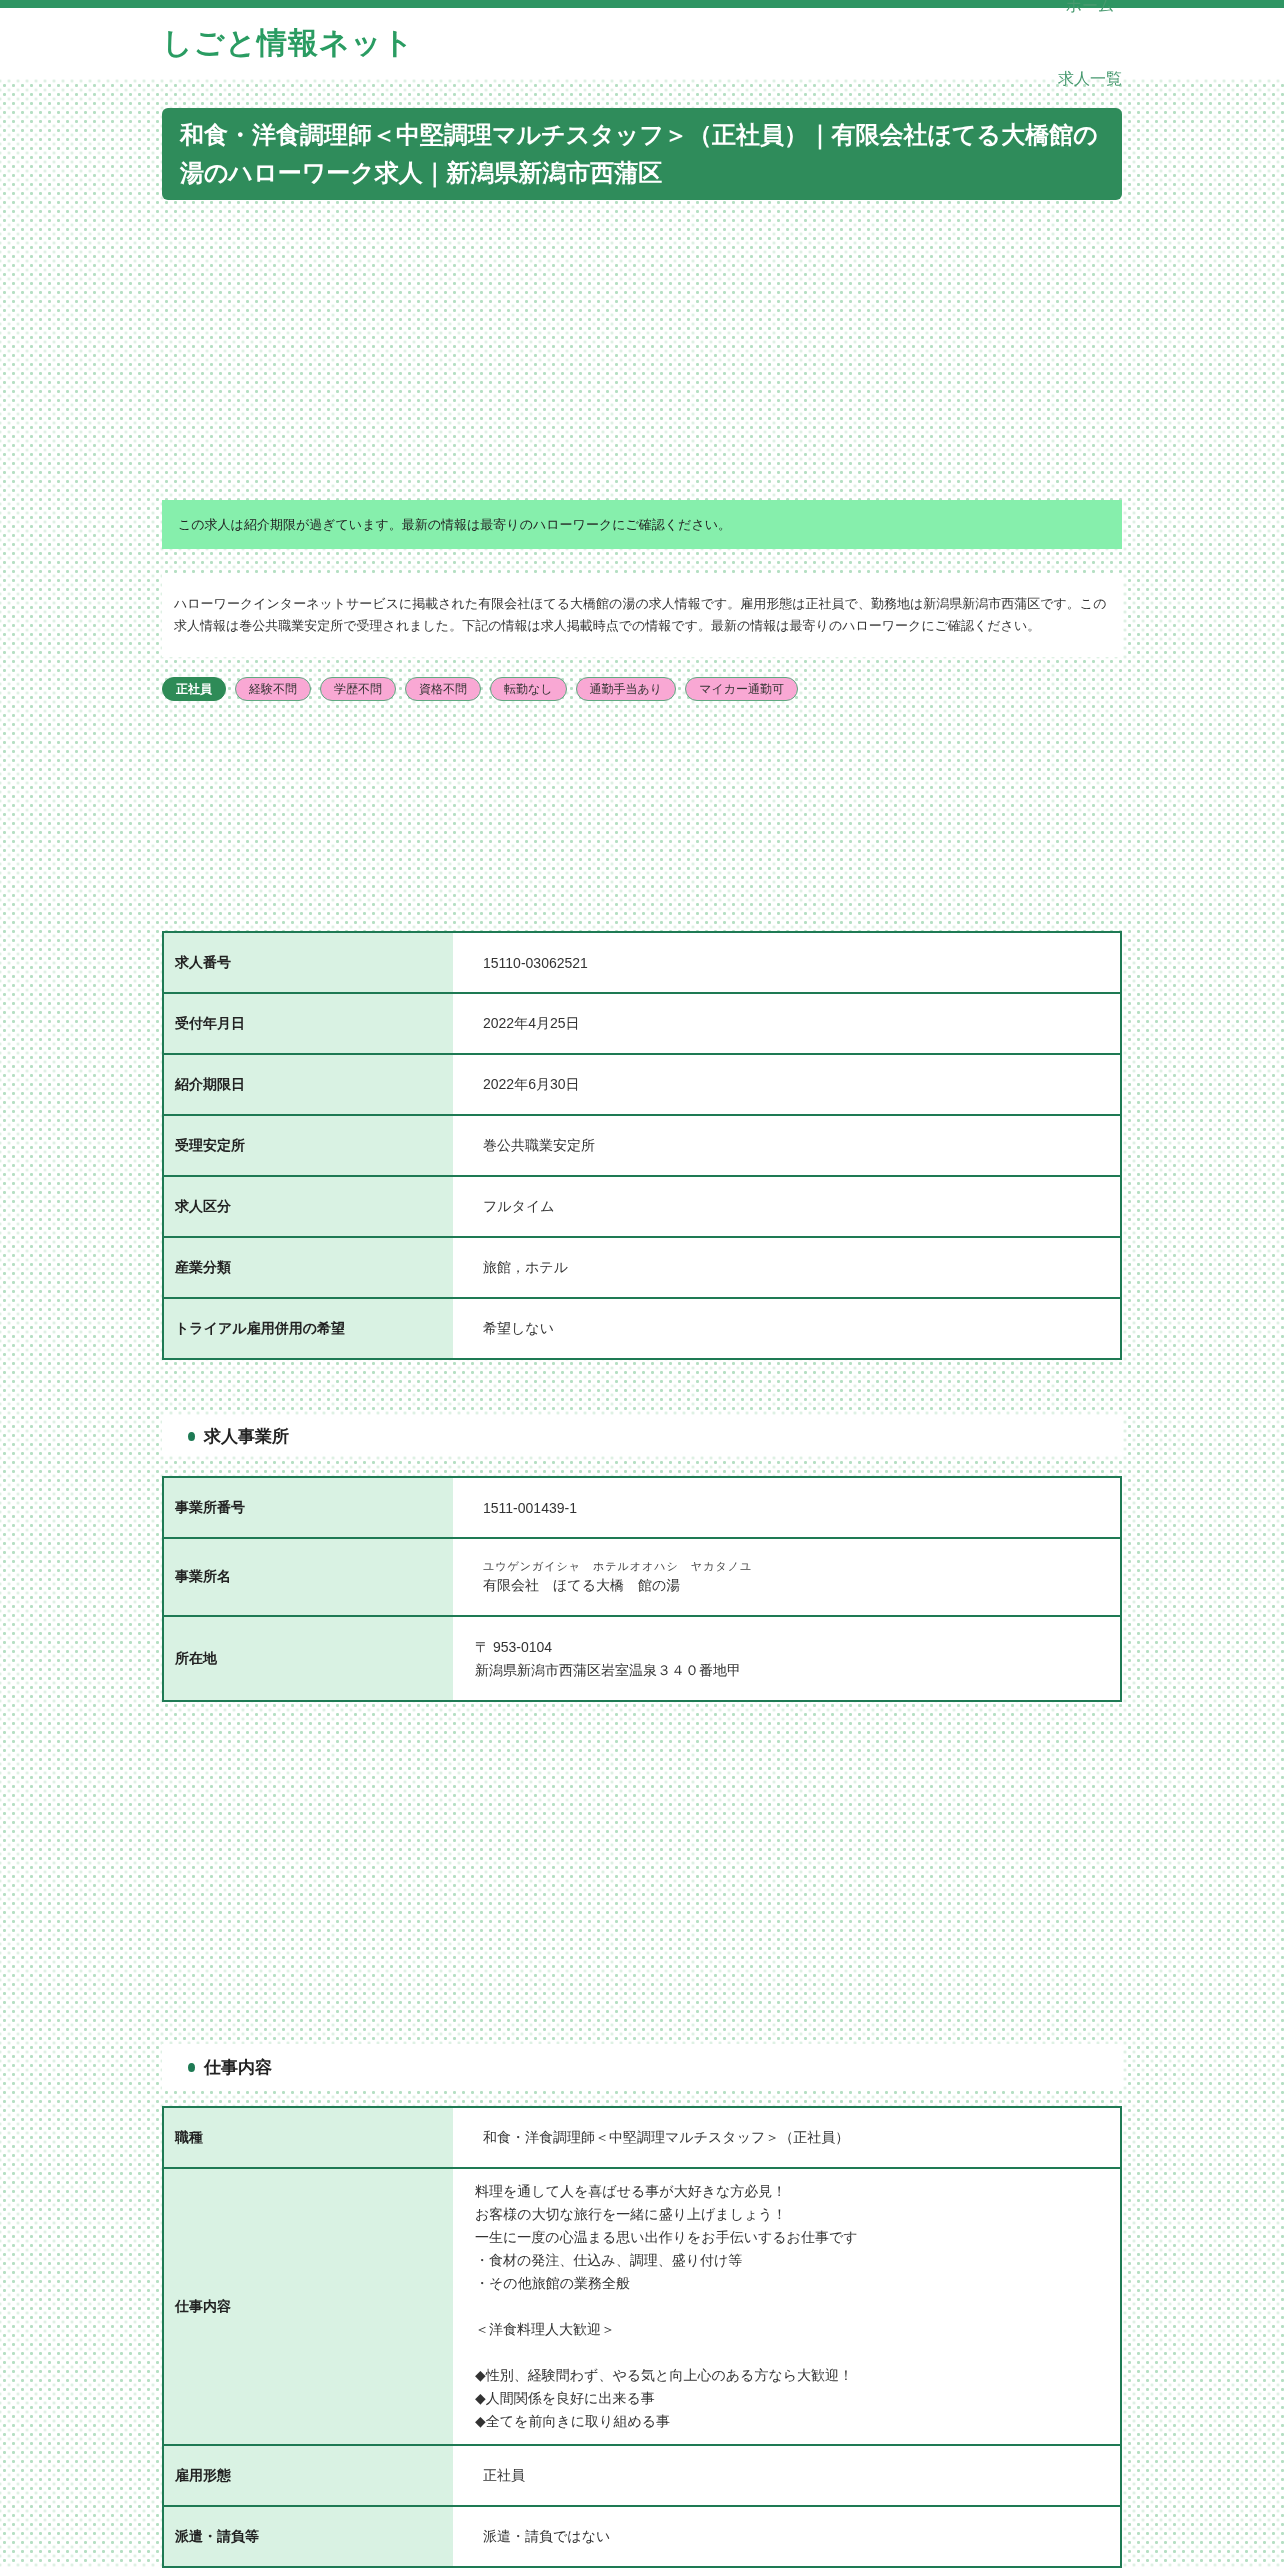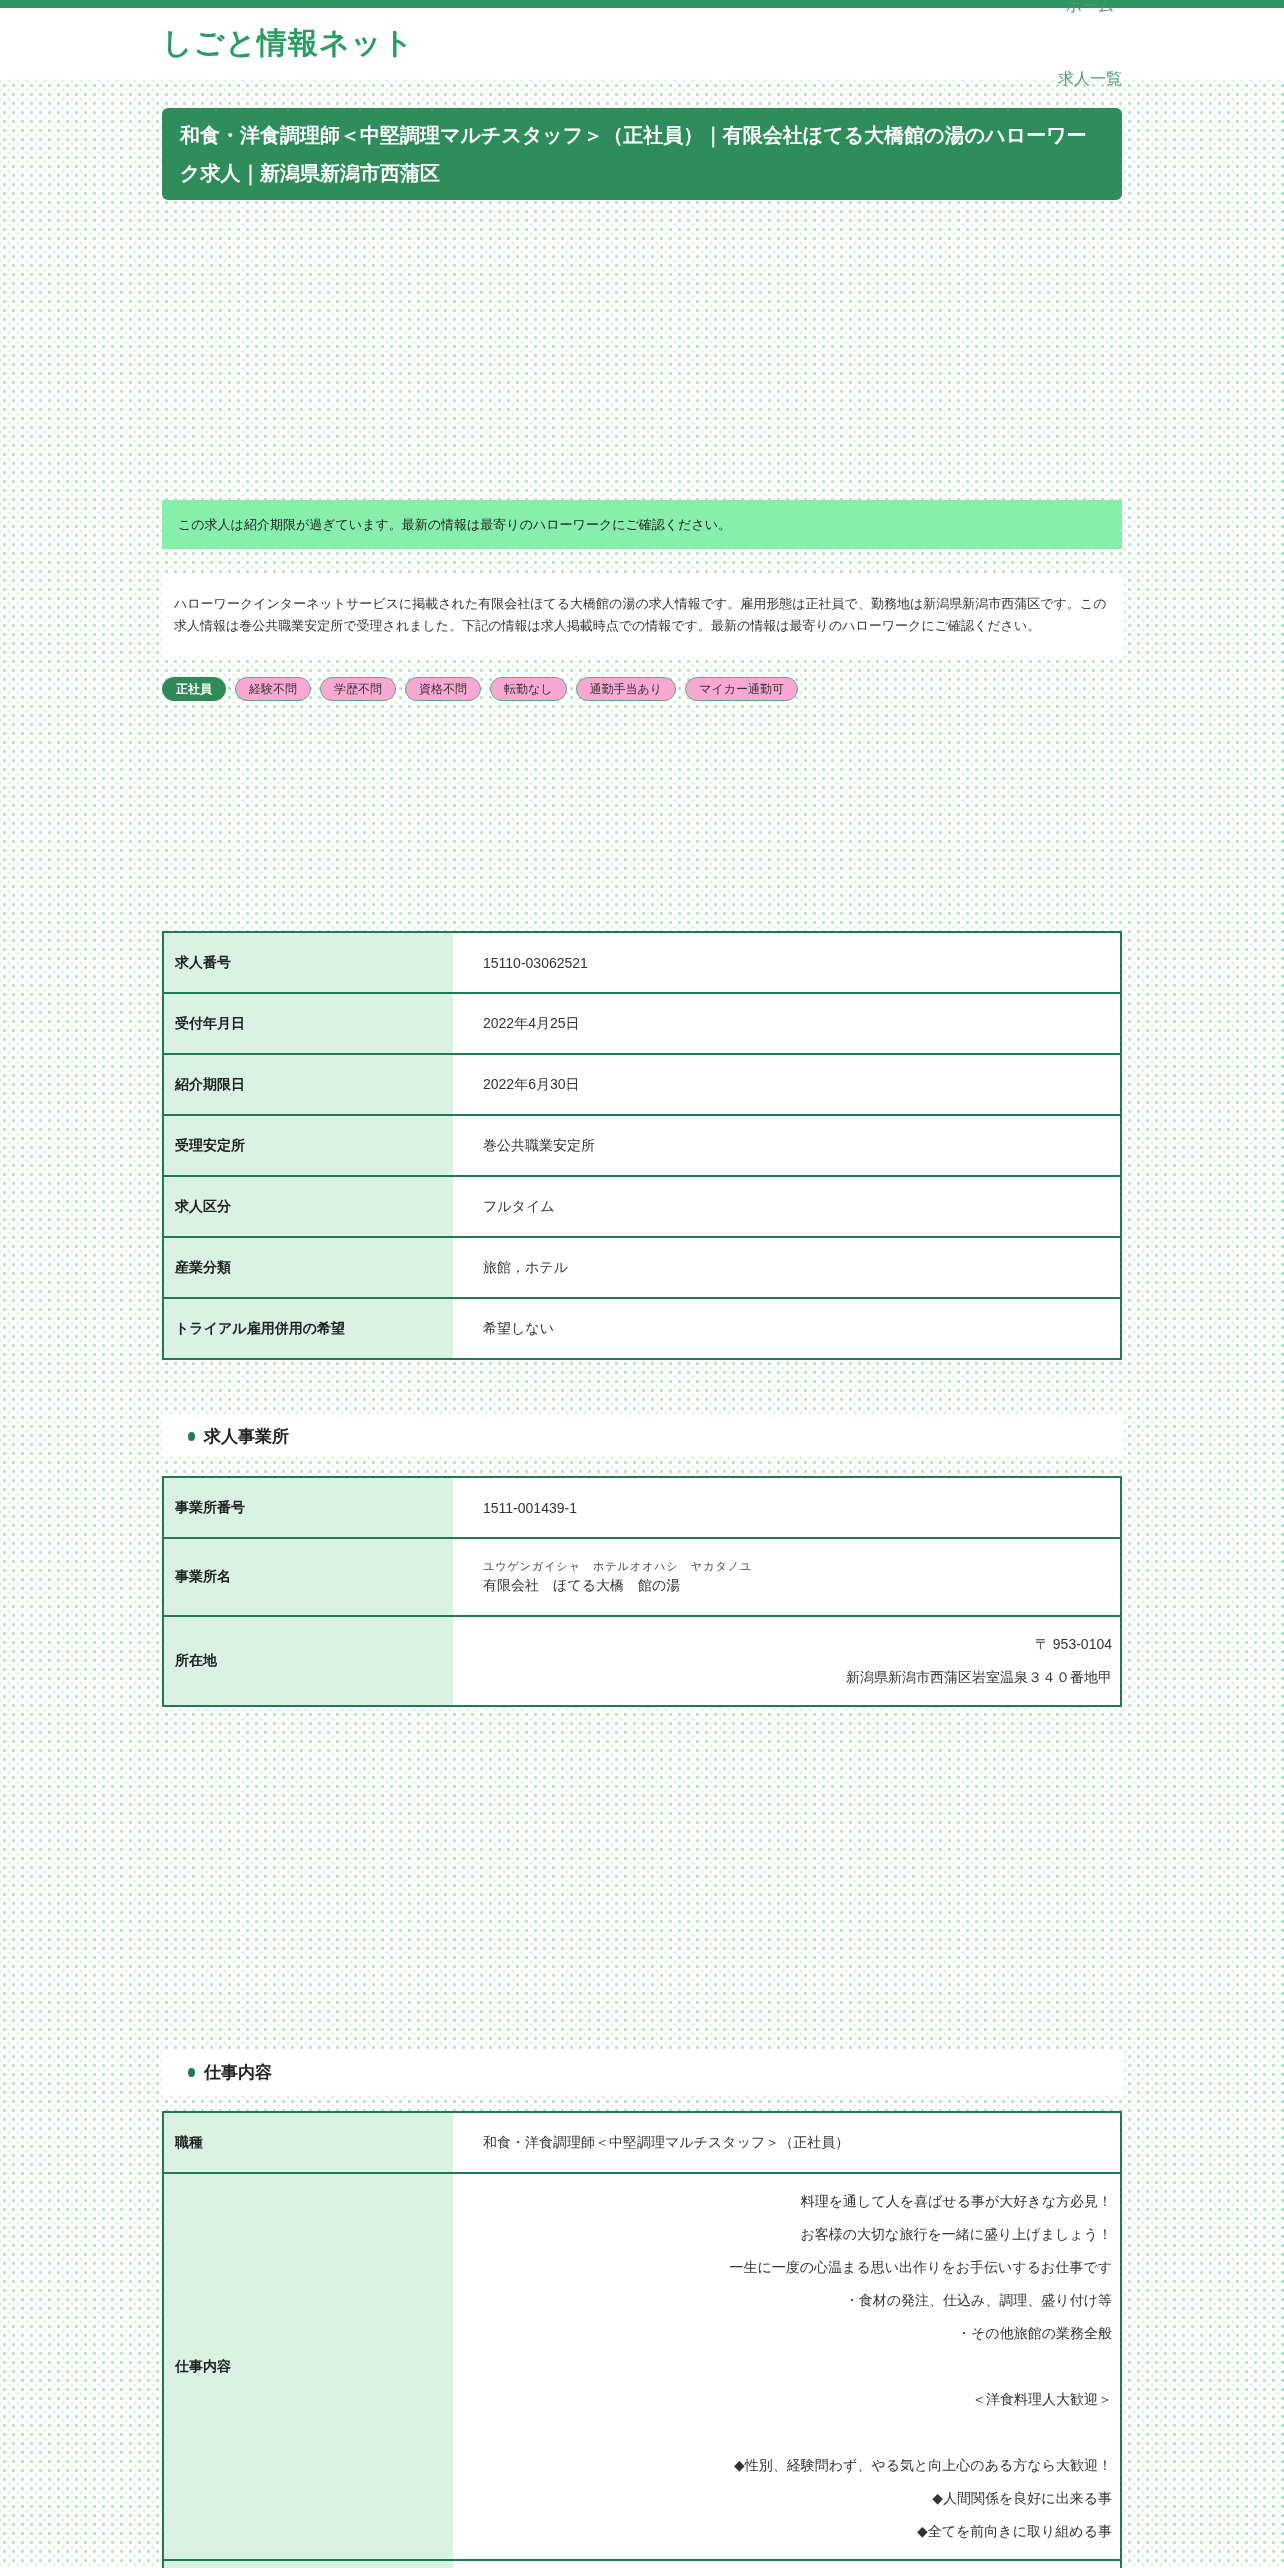--- a/index.html
+++ b/index.html
@@ -21,21 +21,21 @@
     display:flex; align-items:center; justify-content:space-between;
   }
   .logo { font-size:30px; font-weight:bold; color:#2a9c62; letter-spacing:1px; cursor:pointer; }
   .nav { display:flex; gap:52px; align-items:center;flex-direction:column; }
   .nav a { color:#47996f; font-size:16px; text-decoration:none; cursor:pointer; }
 
   .container { width:960px; margin:0 auto; }
 
   .title-banner {
     margin-top:30px; background:#2f8c5b; border-radius:6px;
-    padding:8px 18px; color:#ffffff; font-size:20px; font-weight:bold;
+    padding:8px 18px; color:#ffffff; font-size:24px; font-weight:bold;
     line-height:38px;
   }
 
   .notice {
     margin-top:300px; background:#86efac; padding:16px;
     font-size:13px; color:#222222; line-height:17px;
   }
 
   .intro {
     margin-top:24px; background:#ffffff; padding:20px 12px;
@@ -61,21 +61,21 @@
   table.info-table tr.partial { height:44px; }
   table.info-table tr + tr td, table.info-table tr + tr th { border-top:2px solid #1e7a54; }
   th.label-cell {
     background:#d9f2e3; width:290px; text-align:left; vertical-align:middle;
     font-size:14px; font-weight:bold; color:#222222; padding:0 11px;
   }
   td.value-cell {
     vertical-align:middle; font-size:14px; color:#333333; padding:0 30px;
     background:#ffffff;
   }
-  td.value-cell.preline { white-space:pre-line; line-height:33px; padding:11px 8px;text-align:right; }
+  td.value-cell.preline { white-space:pre-line; line-height:23px; padding:11px 22px; }
   .kana-line { font-size:11px; color:#444444; margin-bottom:3px; letter-spacing:1px; }
   .name-line { font-size:14px; color:#333333; }
 
   .section-bar {
     background:#ffffff; display:flex; align-items:center;
     padding-left:26px; font-weight:bold;
   }
   .section-bar .dot {
     width:7px; height:9px; border-radius:50%; background:#1e7a54;
     margin-right:9px; flex:0 0 auto;

